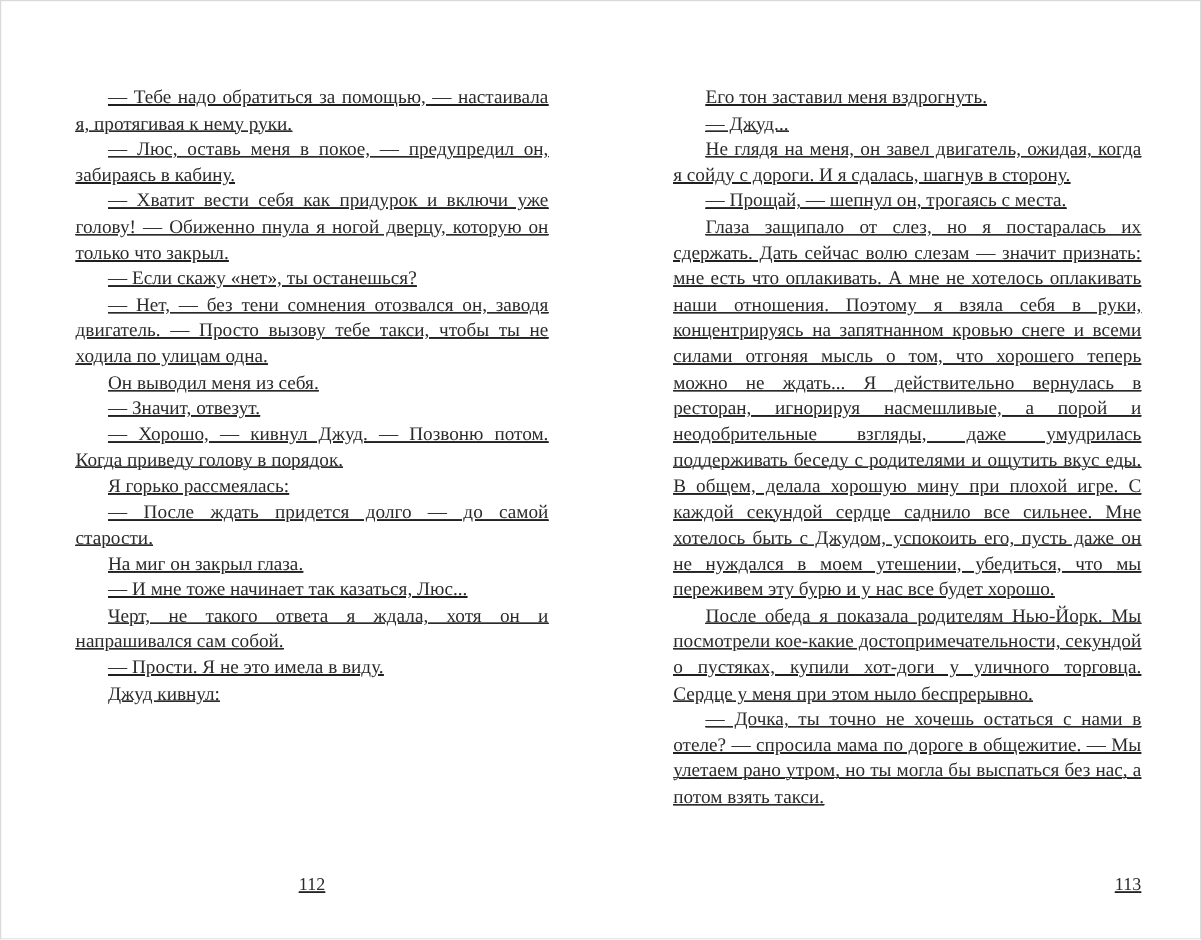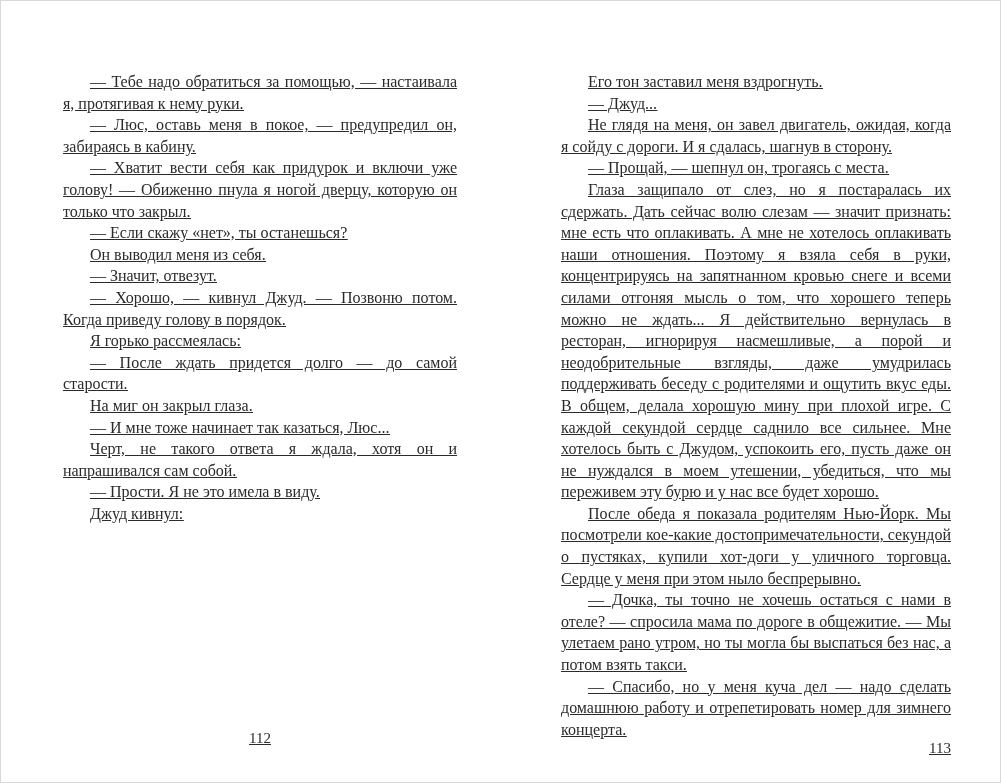--- a/index.html
+++ b/index.html
@@ -56,20 +56,21 @@
 
 <div class="screen">
   <div class="spread">
 
     <div class="page-col left">
       <div class="page-text">
           <p class="para">— Тебе надо обратиться за помощью, — настаивала я, протягивая к нему руки.</p>
           <p class="para">— Люс, оставь меня в покое, — предупредил он, забираясь в кабину.</p>
           <p class="para">— Хватит вести себя как придурок и включи уже голову! — Обиженно пнула я ногой дверцу, которую он только что закрыл.</p>
           <p class="para">— Если скажу «нет», ты останешься?</p>
+          <p class="para">— Нет, — без тени сомнения отозвался он, заводя двигатель. — Просто вызову тебе такси, чтобы ты не ходила по улицам одна.</p>
           <p class="para">Он выводил меня из себя.</p>
           <p class="para">— Значит, отвезут.</p>
           <p class="para">— Хорошо, — кивнул Джуд. — Позвоню потом. Когда приведу голову в порядок.</p>
           <p class="para">Я горько рассмеялась:</p>
           <p class="para">— После ждать придется долго — до самой старости.</p>
           <p class="para">На миг он закрыл глаза.</p>
           <p class="para">— И мне тоже начинает так казаться, Люс...</p>
           <p class="para">Черт, не такого ответа я ждала, хотя он и напрашивался сам собой.</p>
           <p class="para">— Прости. Я не это имела в виду.</p>
           <p class="para">Джуд кивнул:</p>
@@ -79,19 +80,18 @@
 
     <div class="page-col right">
       <div class="page-text">
           <p class="para">Его тон заставил меня вздрогнуть.</p>
           <p class="para">— Джуд...</p>
           <p class="para">Не глядя на меня, он завел двигатель, ожидая, когда я сойду с дороги. И я сдалась, шагнув в сторону.</p>
           <p class="para">— Прощай, — шепнул он, трогаясь с места.</p>
           <p class="para">Глаза защипало от слез, но я постаралась их сдержать. Дать сейчас волю слезам — значит признать: мне есть что оплакивать. А мне не хотелось оплакивать наши отношения. Поэтому я взяла себя в руки, концентрируясь на запятнанном кровью снеге и всеми силами отгоняя мысль о том, что хорошего теперь можно не ждать... Я действительно вернулась в ресторан, игнорируя насмешливые, а порой и неодобрительные взгляды, даже умудрилась поддерживать беседу с родителями и ощутить вкус еды. В общем, делала хорошую мину при плохой игре. С каждой секундой сердце саднило все сильнее. Мне хотелось быть с Джудом, успокоить его, пусть даже он не нуждался в моем утешении, убедиться, что мы переживем эту бурю и у нас все будет хорошо.</p>
           <p class="para">После обеда я показала родителям Нью-Йорк. Мы посмотрели кое-какие достопримечательности, секундой о пустяках, купили хот-доги у уличного торговца. Сердце у меня при этом ныло беспрерывно.</p>
           <p class="para">— Дочка, ты точно не хочешь остаться с нами в отеле? — спросила мама по дороге в общежитие. — Мы улетаем рано утром, но ты могла бы выспаться без нас, а потом взять такси.</p>
-          <p class="para">— Спасибо, но у меня куча дел — надо сделать домашнюю работу и отрепетировать номер для зимнего концерта.</p>
         </div>
       <div class="page-number">113</div>
     </div>
 
   </div>
 </div>
 
 </body></html>

